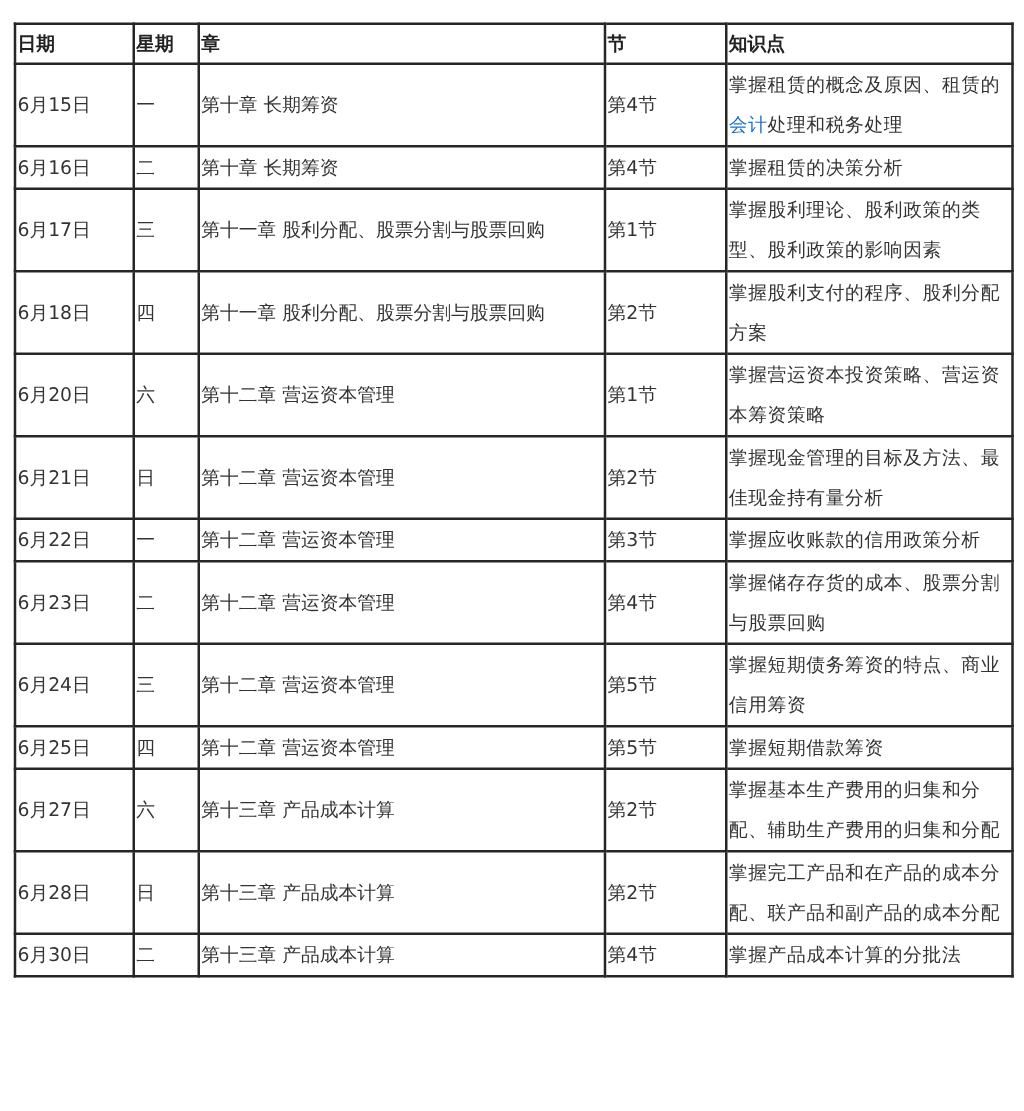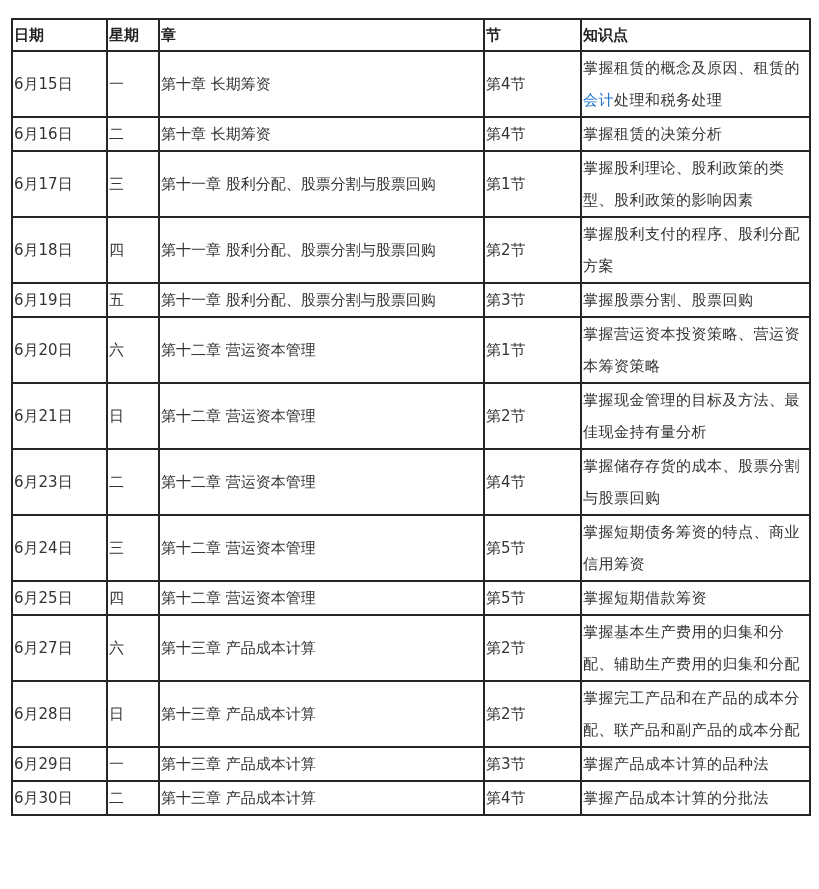--- a/index.html
+++ b/index.html
@@ -97,40 +97,40 @@
       <td>第1节</td>
       <td class="point">掌握股利理论、股利政策的类型、股利政策的影响因素</td>
     </tr>
     <tr class="double">
       <td>6月18日</td>
       <td>四</td>
       <td>第十一章 股利分配、股票分割与股票回购</td>
       <td>第2节</td>
       <td class="point">掌握股利支付的程序、股利分配方案</td>
     </tr>
-    <tr class="single">
-      <td>6月19日</td>
-      <td>五</td>
-      <td>第十一章 股利分配、股票分割与股票回购</td>
-      <td>第3节</td>
-      <td class="point">掌握股票分割、股票回购</td>
-    </tr>
     <tr class="double">
       <td>6月20日</td>
       <td>六</td>
       <td>第十二章 营运资本管理</td>
       <td>第1节</td>
       <td class="point">掌握营运资本投资策略、营运资本筹资策略</td>
     </tr>
     <tr class="double">
       <td>6月21日</td>
       <td>日</td>
       <td>第十二章 营运资本管理</td>
       <td>第2节</td>
       <td class="point">掌握现金管理的目标及方法、最佳现金持有量分析</td>
+    </tr>
+    <tr class="single">
+      <td>6月22日</td>
+      <td>一</td>
+      <td>第十二章 营运资本管理</td>
+      <td>第3节</td>
+      <td class="point">掌握应收账款的信用政策分析</td>
     </tr>
     <tr class="double">
       <td>6月23日</td>
       <td>二</td>
       <td>第十二章 营运资本管理</td>
       <td>第4节</td>
       <td class="point">掌握储存存货的成本、股票分割与股票回购</td>
     </tr>
     <tr class="double">
       <td>6月24日</td>
@@ -154,27 +154,20 @@
       <td class="point">掌握基本生产费用的归集和分配、辅助生产费用的归集和分配</td>
     </tr>
     <tr class="double">
       <td>6月28日</td>
       <td>日</td>
       <td>第十三章 产品成本计算</td>
       <td>第2节</td>
       <td class="point">掌握完工产品和在产品的成本分配、联产品和副产品的成本分配</td>
     </tr>
     <tr class="single">
-      <td>6月29日</td>
-      <td>一</td>
-      <td>第十三章 产品成本计算</td>
-      <td>第3节</td>
-      <td class="point">掌握产品成本计算的品种法</td>
-    </tr>
-    <tr class="single">
       <td>6月30日</td>
       <td>二</td>
       <td>第十三章 产品成本计算</td>
       <td>第4节</td>
       <td class="point">掌握产品成本计算的分批法</td>
     </tr>
   </tbody>
 </table>
 
 </body></html>

